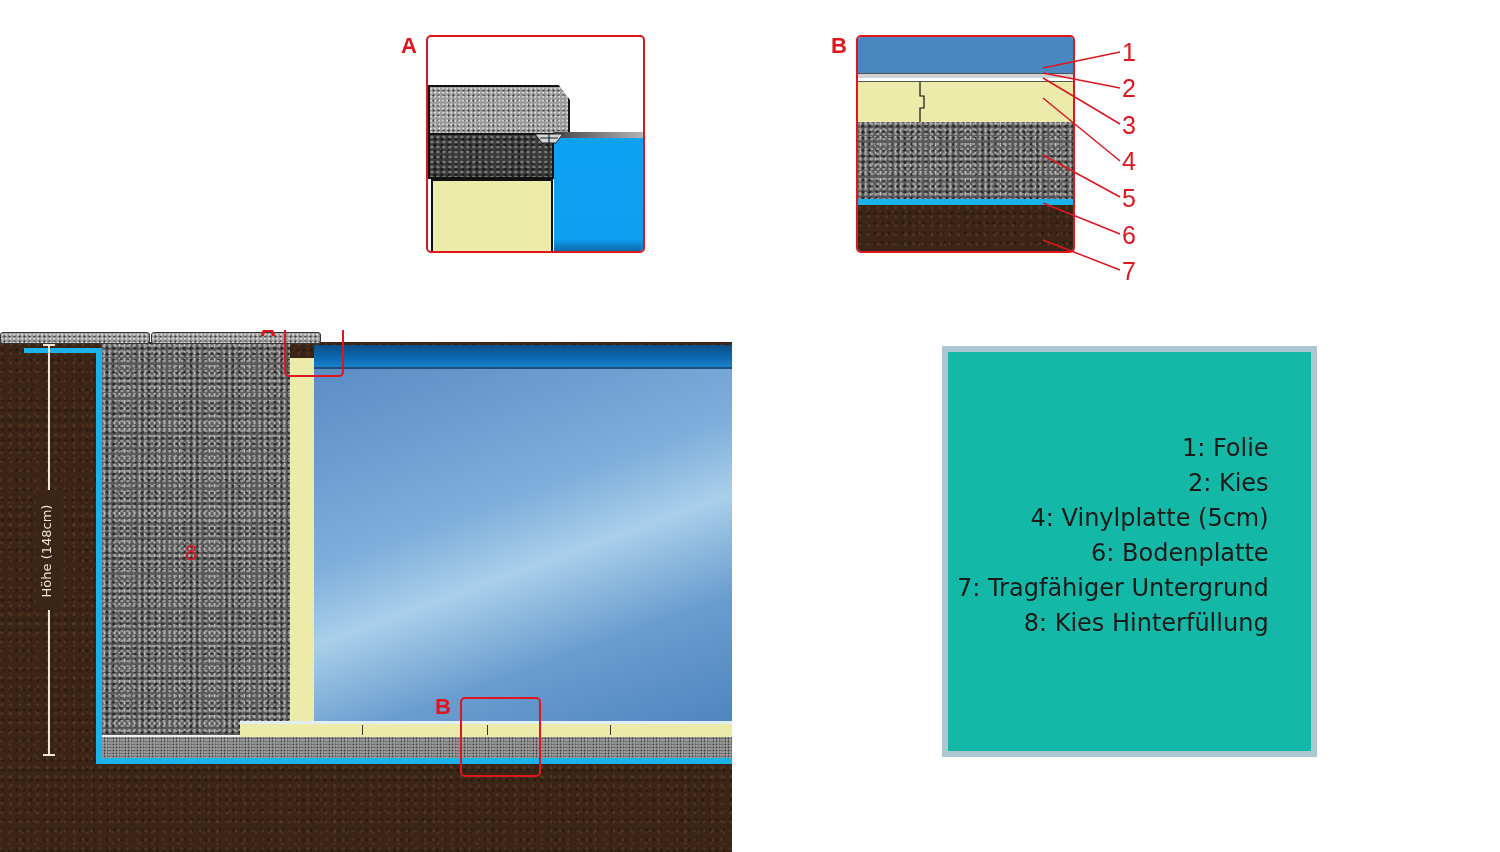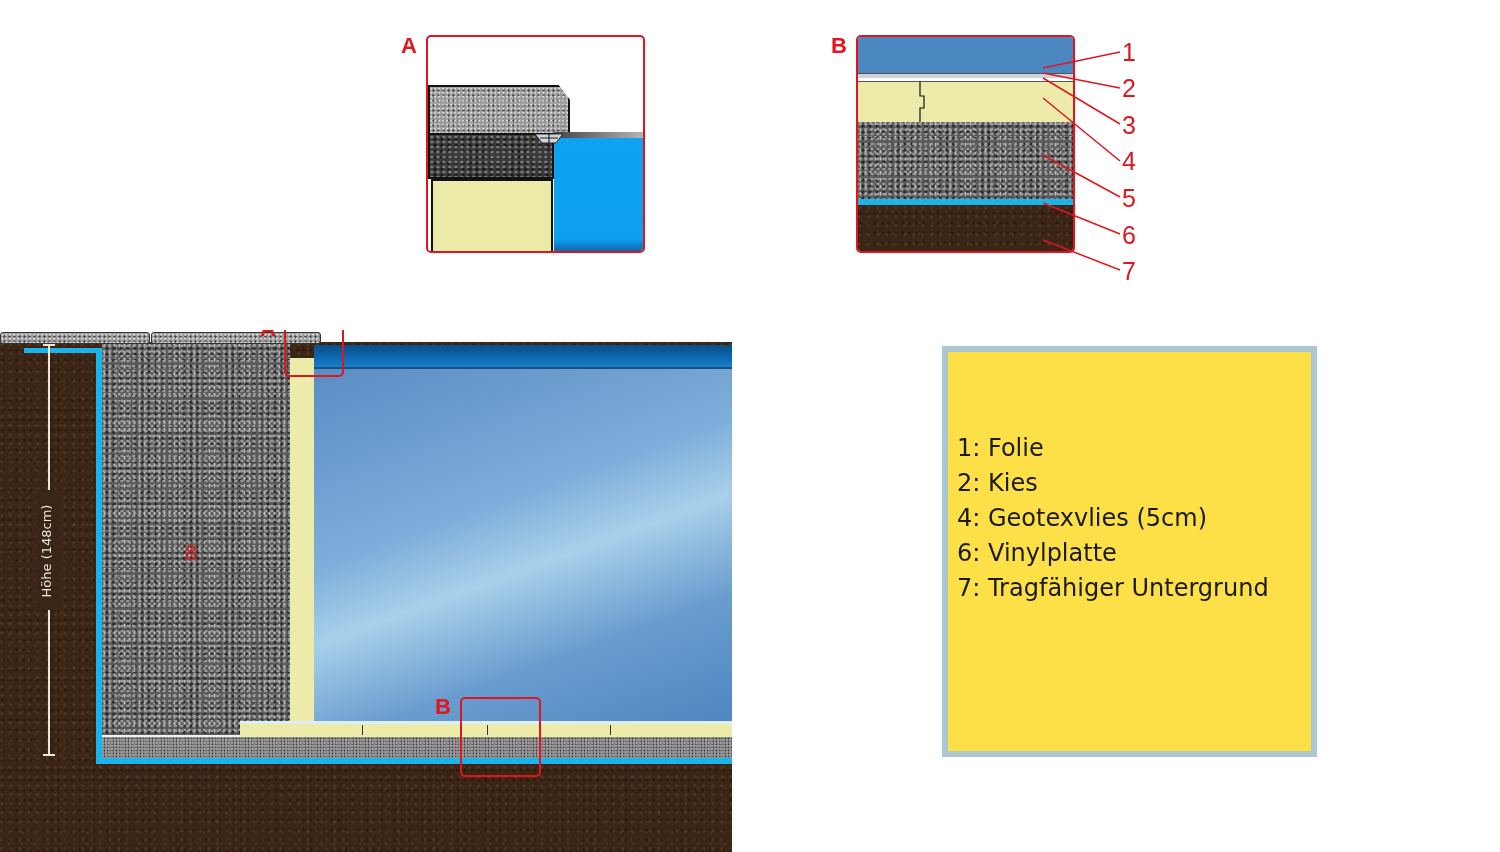--- a/index.html
+++ b/index.html
@@ -48,21 +48,22 @@
       background: linear-gradient(180deg, #0b4e86 0%, #0d6ab3 55%, #1a86cf 100%);
     }
 
     .red-box { border: 2.5px solid #e0161f; border-radius: 5px; }
     .red-letter { color: #e0161f; font-weight: bold; font-size: 22px; font-family: "Liberation Sans", sans-serif; }
 
     .callout-num { color: #e0161f; font-size: 25px; font-family: "Liberation Sans", sans-serif; line-height: 1; }
 
     .legend-box {
       border: 6px solid #abc7d1;
-      background: #fde047;
+      background: #14b8a6;
+      text-align: right;
     }
     .legend-list { list-style: none; }
     .legend-list li {
       font-family: "DejaVu Sans", sans-serif;
       font-size: 24px;
       color: #1a1a1a;
       line-height: 35px;
       white-space: nowrap;
     }
   </style>
@@ -167,17 +168,18 @@
   <div class="abs red-box" style="left:284px; top:-12px; width:60px; height:59px;"></div>
 
   <div class="abs red-letter" style="left:435px; top:364px;">B</div>
   <div class="abs red-box" style="left:460px; top:367px; width:81px; height:80px;"></div>
 </div>
 
 <div class="abs legend-box" style="left:942px; top:346px; width:375px; height:411px;">
   <ul class="legend-list" style="position:absolute; left:9px; top:79px;">
     <li>1: Folie</li>
     <li>2: Kies</li>
-    <li>4: Geotexvlies (5cm)</li>
-    <li>6: Vinylplatte</li>
+    <li>4: Vinylplatte (5cm)</li>
+    <li>6: Bodenplatte</li>
     <li>7: Tragfähiger Untergrund</li>
+    <li>8: Kies Hinterfüllung</li>
   </ul>
 </div>
 
 </body></html>

